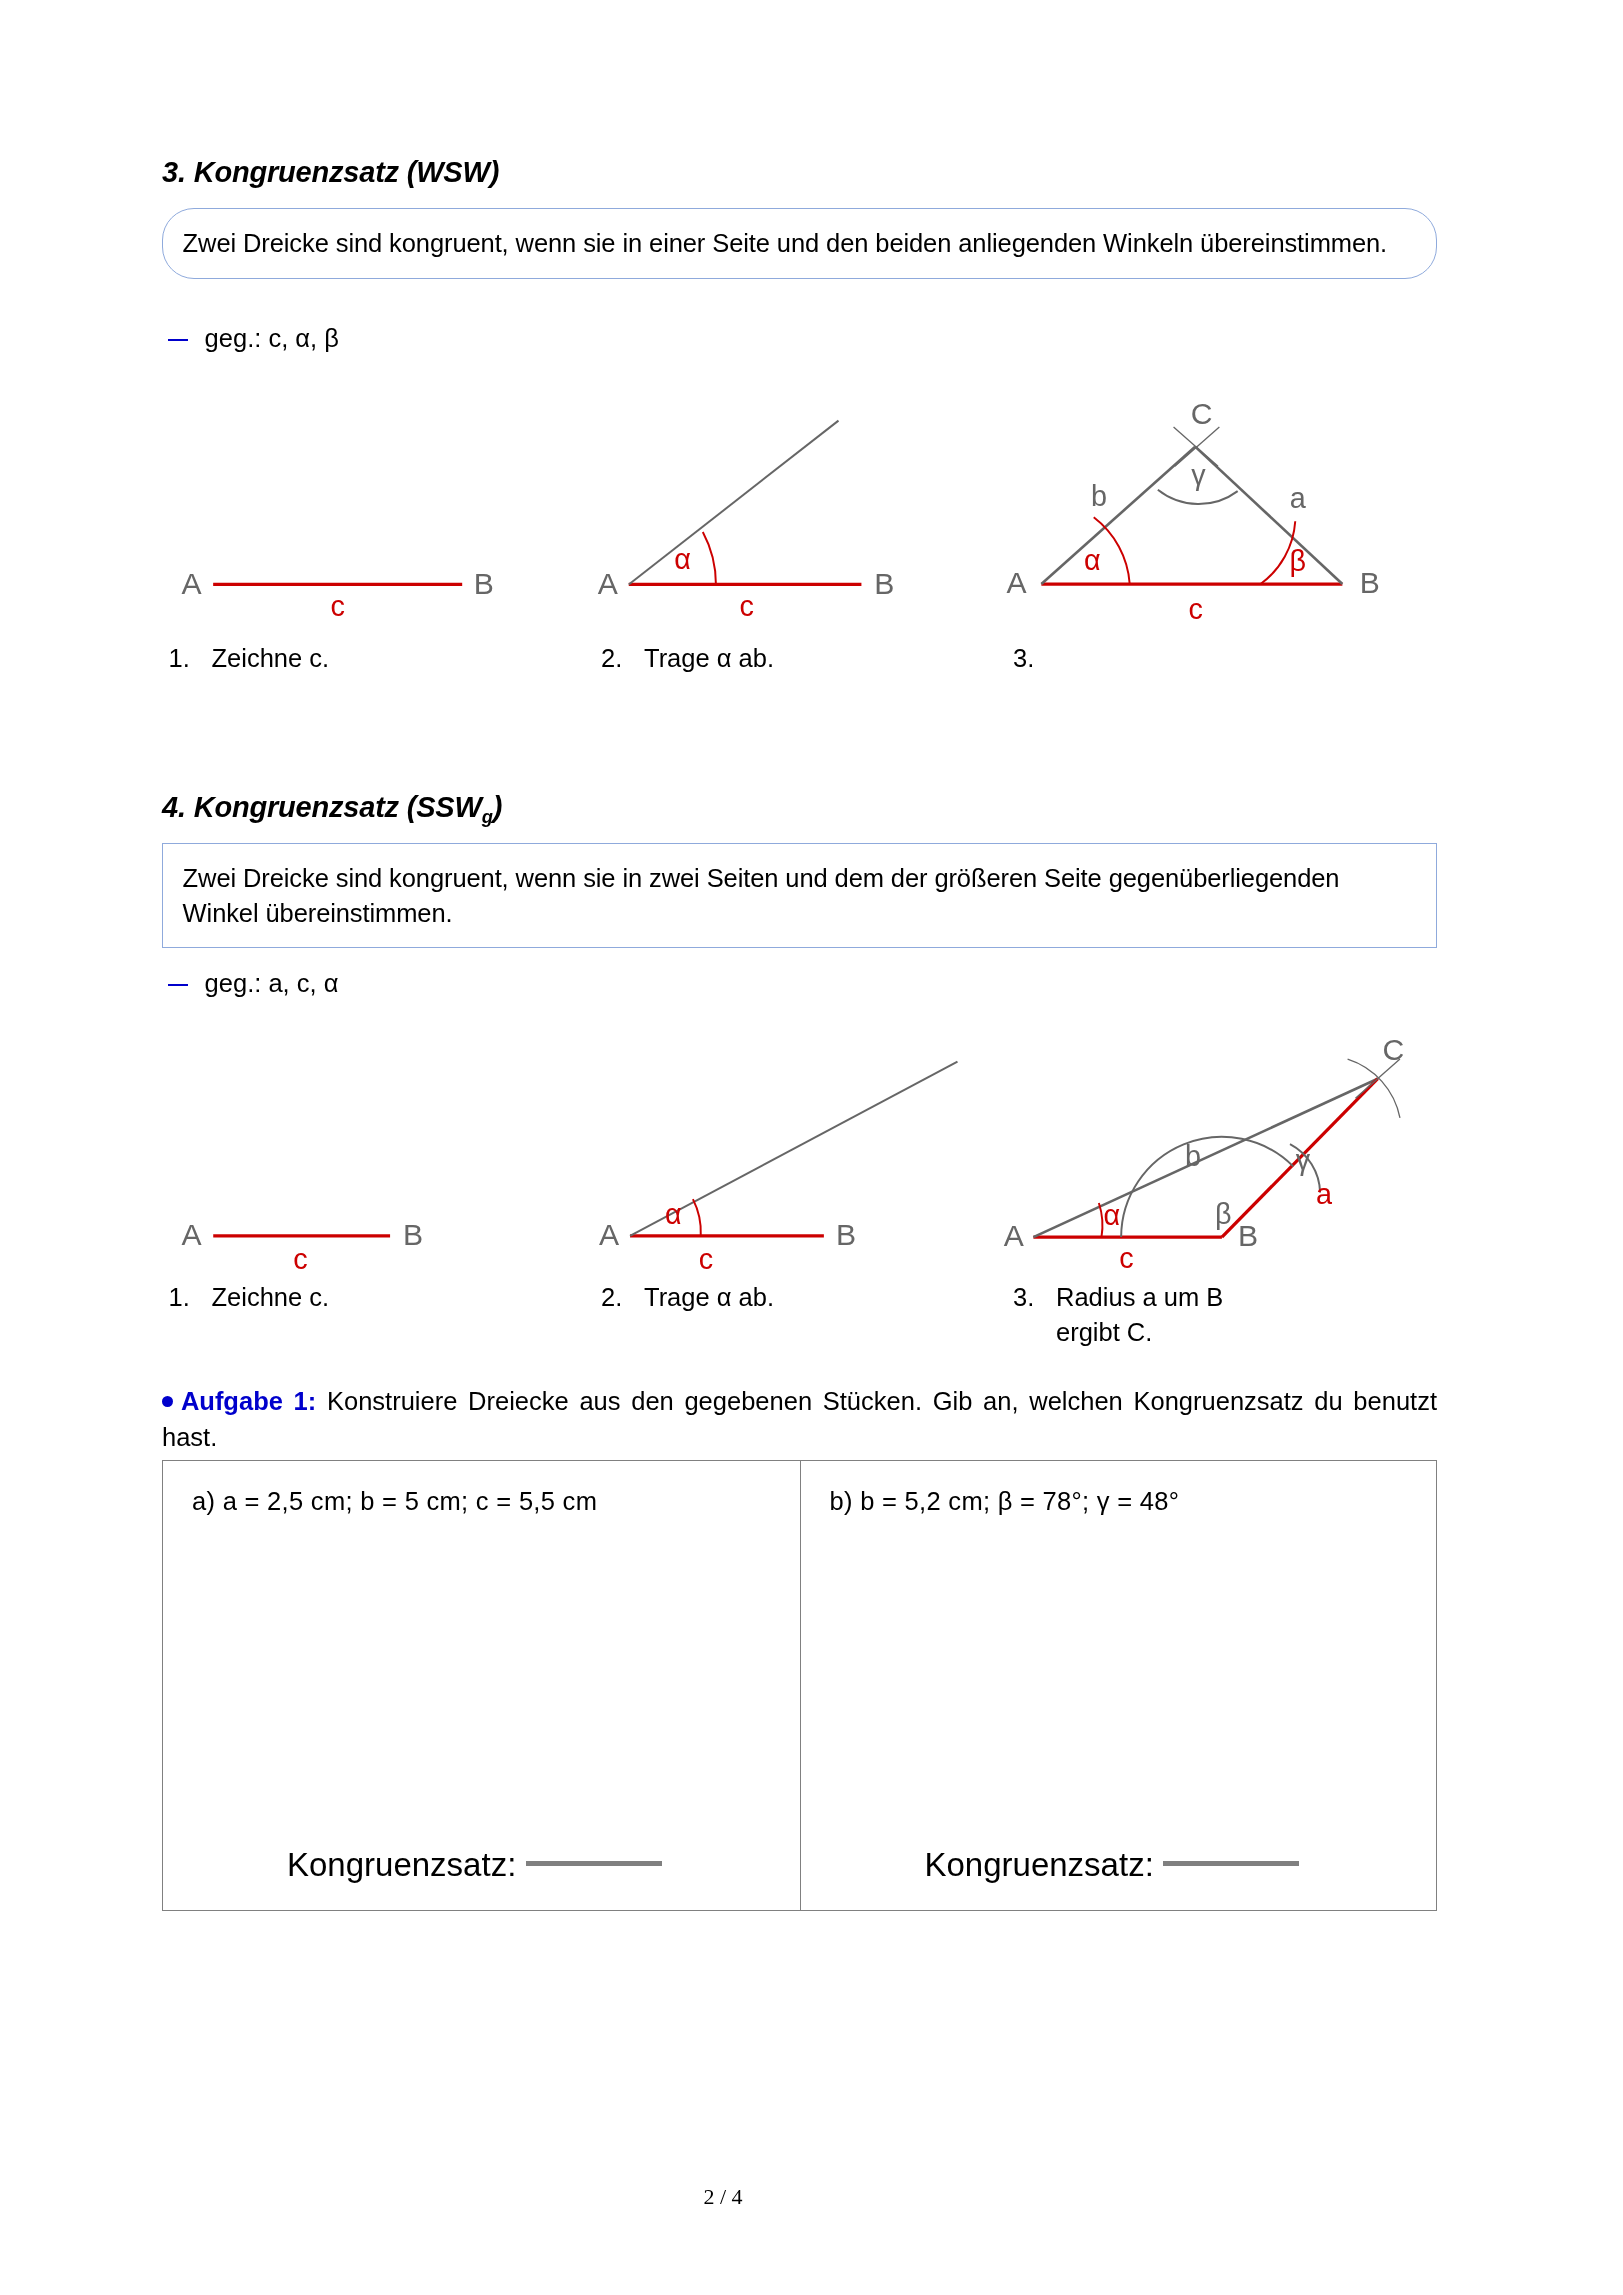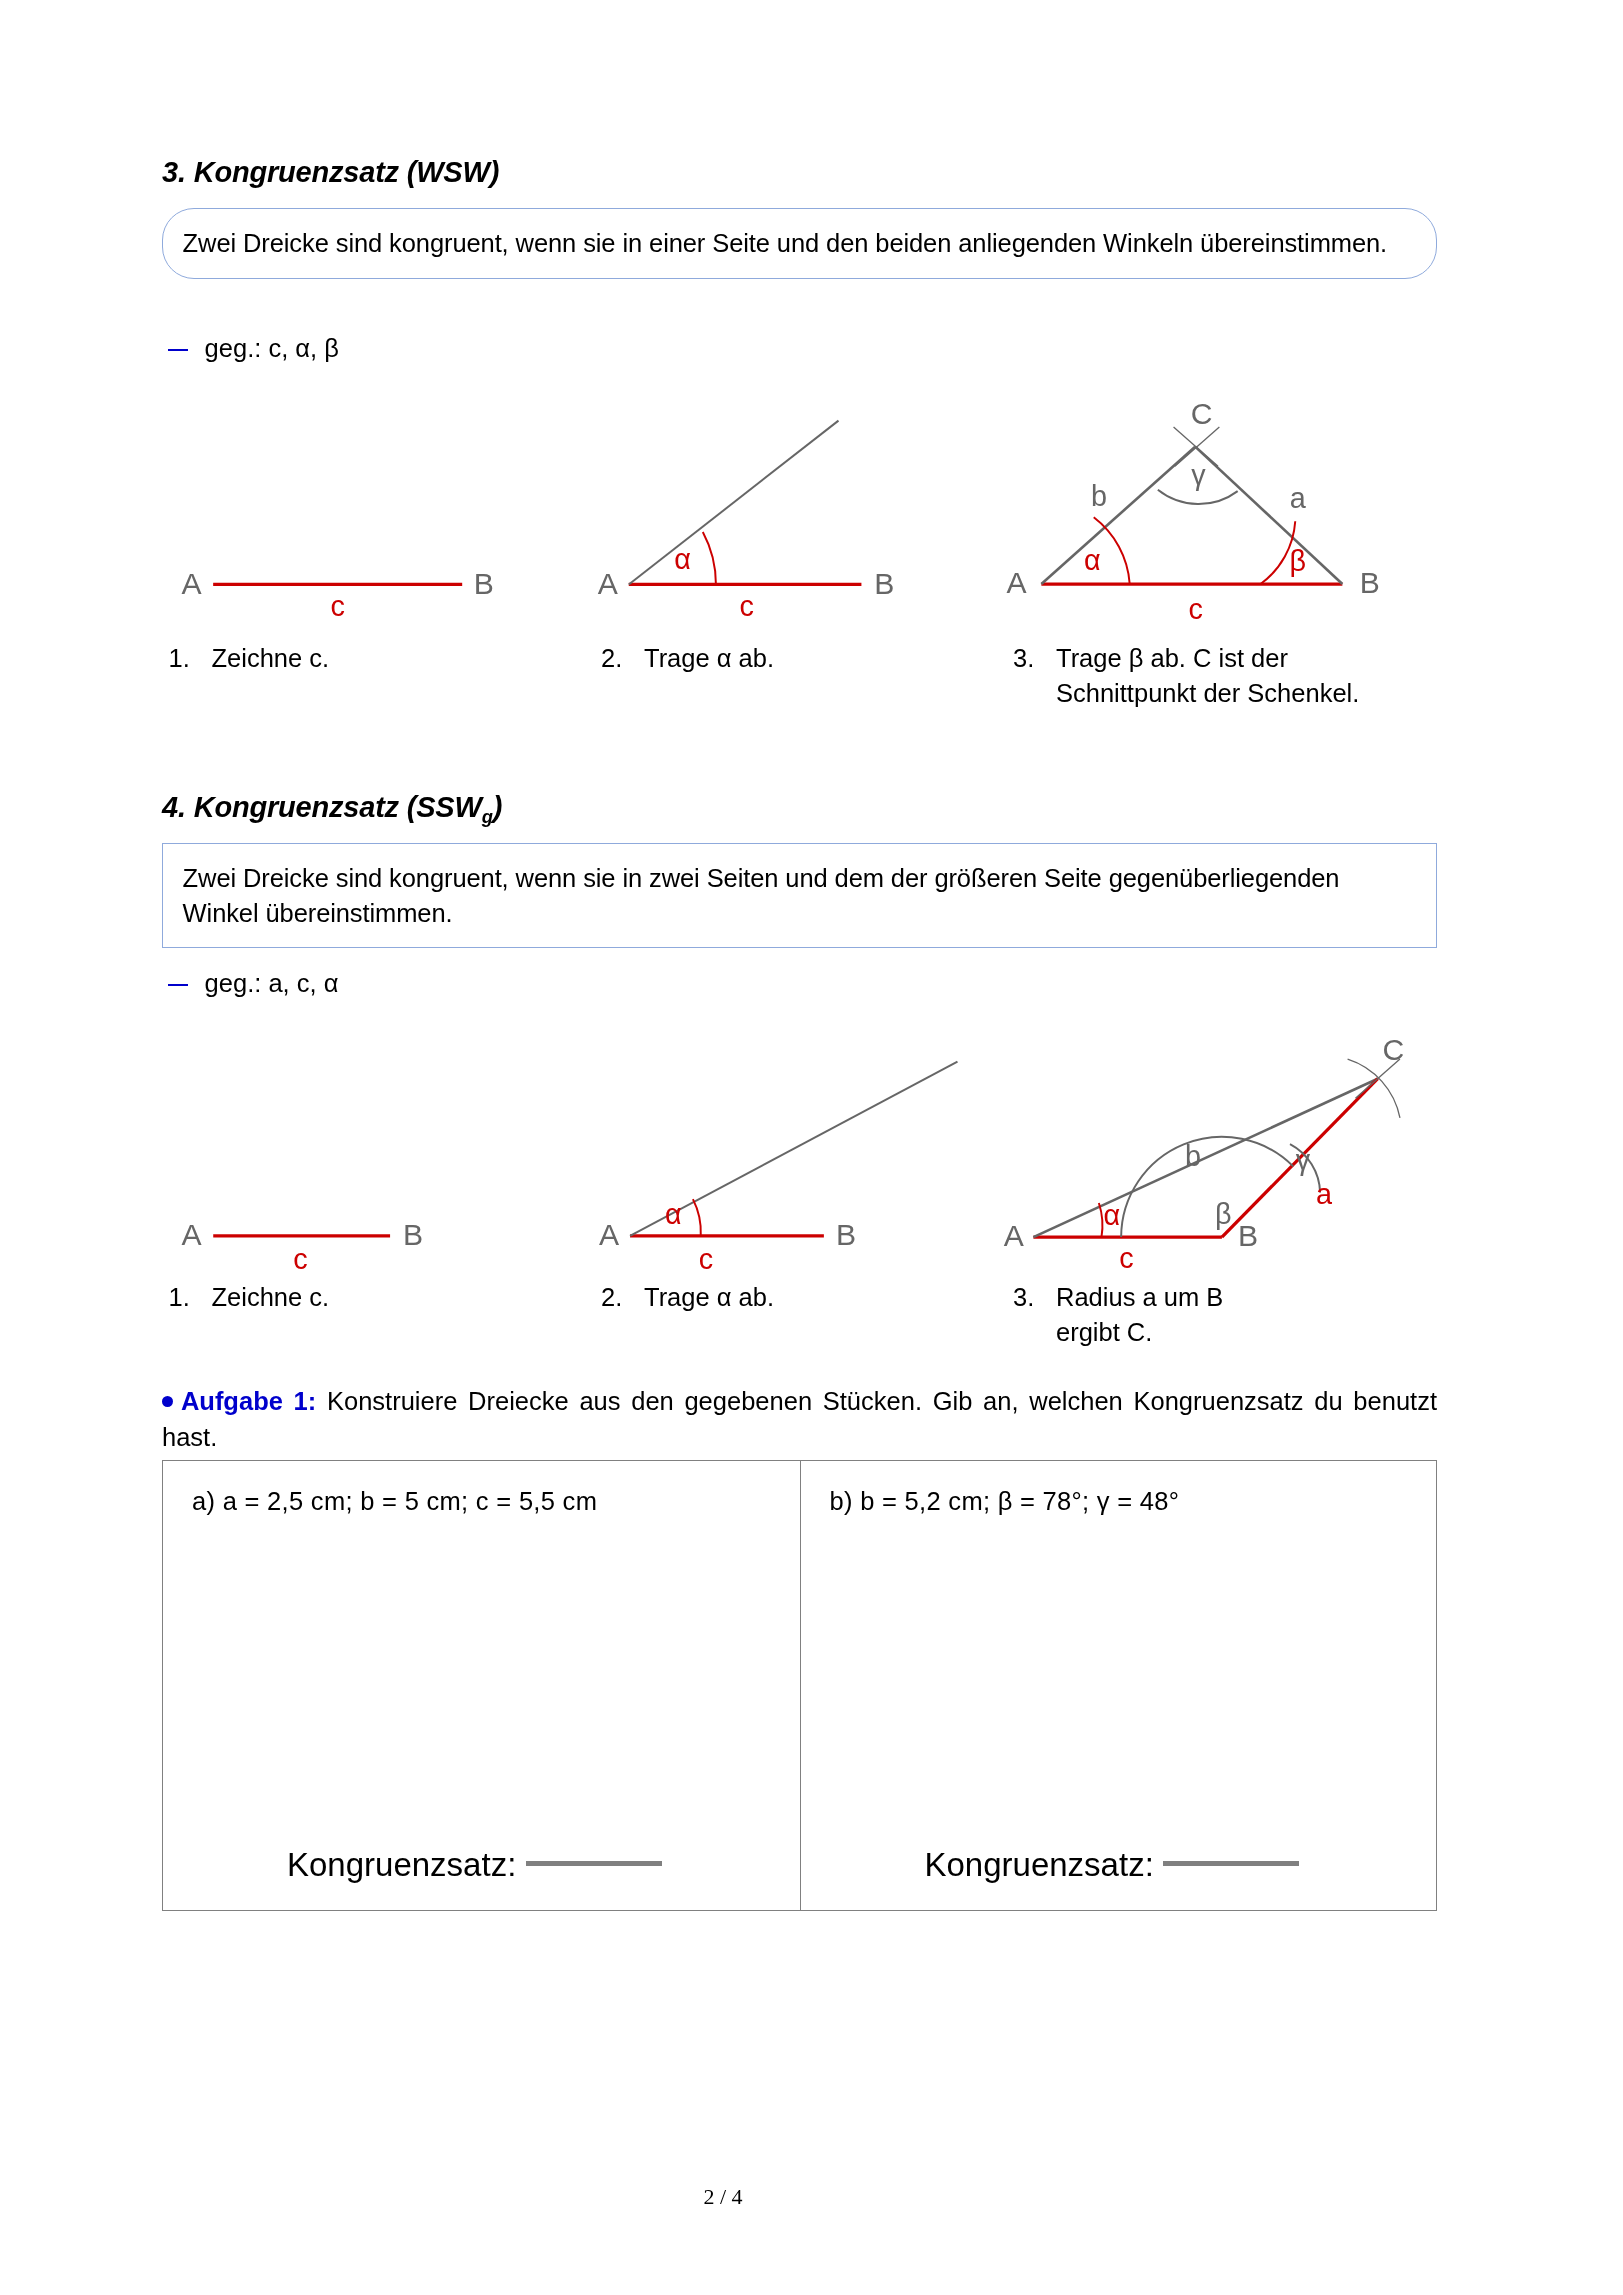--- a/index.html
+++ b/index.html
@@ -173,21 +173,21 @@
 
 <div class="page">
 
 
   <div class="section-heading" style="top:156px;">3. Kongruenzsatz (WSW)</div>
 
   <div class="stmt-box" style="top:208px;border-radius:32px;">
     <p>Zwei Dreicke sind kongruent, wenn sie in einer Seite und den beiden anliegenden Winkeln übereinstimmen.</p>
   </div>
 
-  <div class="geg-line" style="top:334px;">
+  <div class="geg-line" style="top:324px;">
     <span class="dash-bullet"></span>
     <span>geg.: c, α, β</span>
   </div>
 
   <div class="diagram-row" style="top:393px; height:223px;">
 
     <div class="diagram-cell" style="left:13px;">
       <svg width="367" height="223" viewBox="0 0 560 340">
         <line x1="75" y1="292" x2="455" y2="292" stroke="#cc0000" stroke-width="5"></line>
         <text x="42" y="306" font-size="46" fill="#666" text-anchor="middle">A</text>
@@ -235,21 +235,20 @@
     <div class="step" style="left:6.5px; width:314px;">
       <span class="step-num">1.</span>
       <span class="step-text">Zeichne c.</span>
     </div>
     <div class="step" style="left:439px; width:314px;">
       <span class="step-num">2.</span>
       <span class="step-text">Trage α ab.</span>
     </div>
     <div class="step" style="left:851px; width:367px;">
       <span class="step-num">3.</span>
-      <span class="step-text">Trage β ab. C ist der Schnittpunkt der Schenkel.</span>
     </div>
   </div>
 
   <div class="section-heading" style="top:791px;">
     <span>4. Kongruenzsatz (SSW</span><sub>g</sub><span>)</span>
   </div>
 
   <div class="stmt-box" style="top:843px;">
     <p>Zwei Dreicke sind kongruent, wenn sie in zwei Seiten und dem der größeren Seite gegenüberliegenden Winkel übereinstimmen.</p>
   </div>

